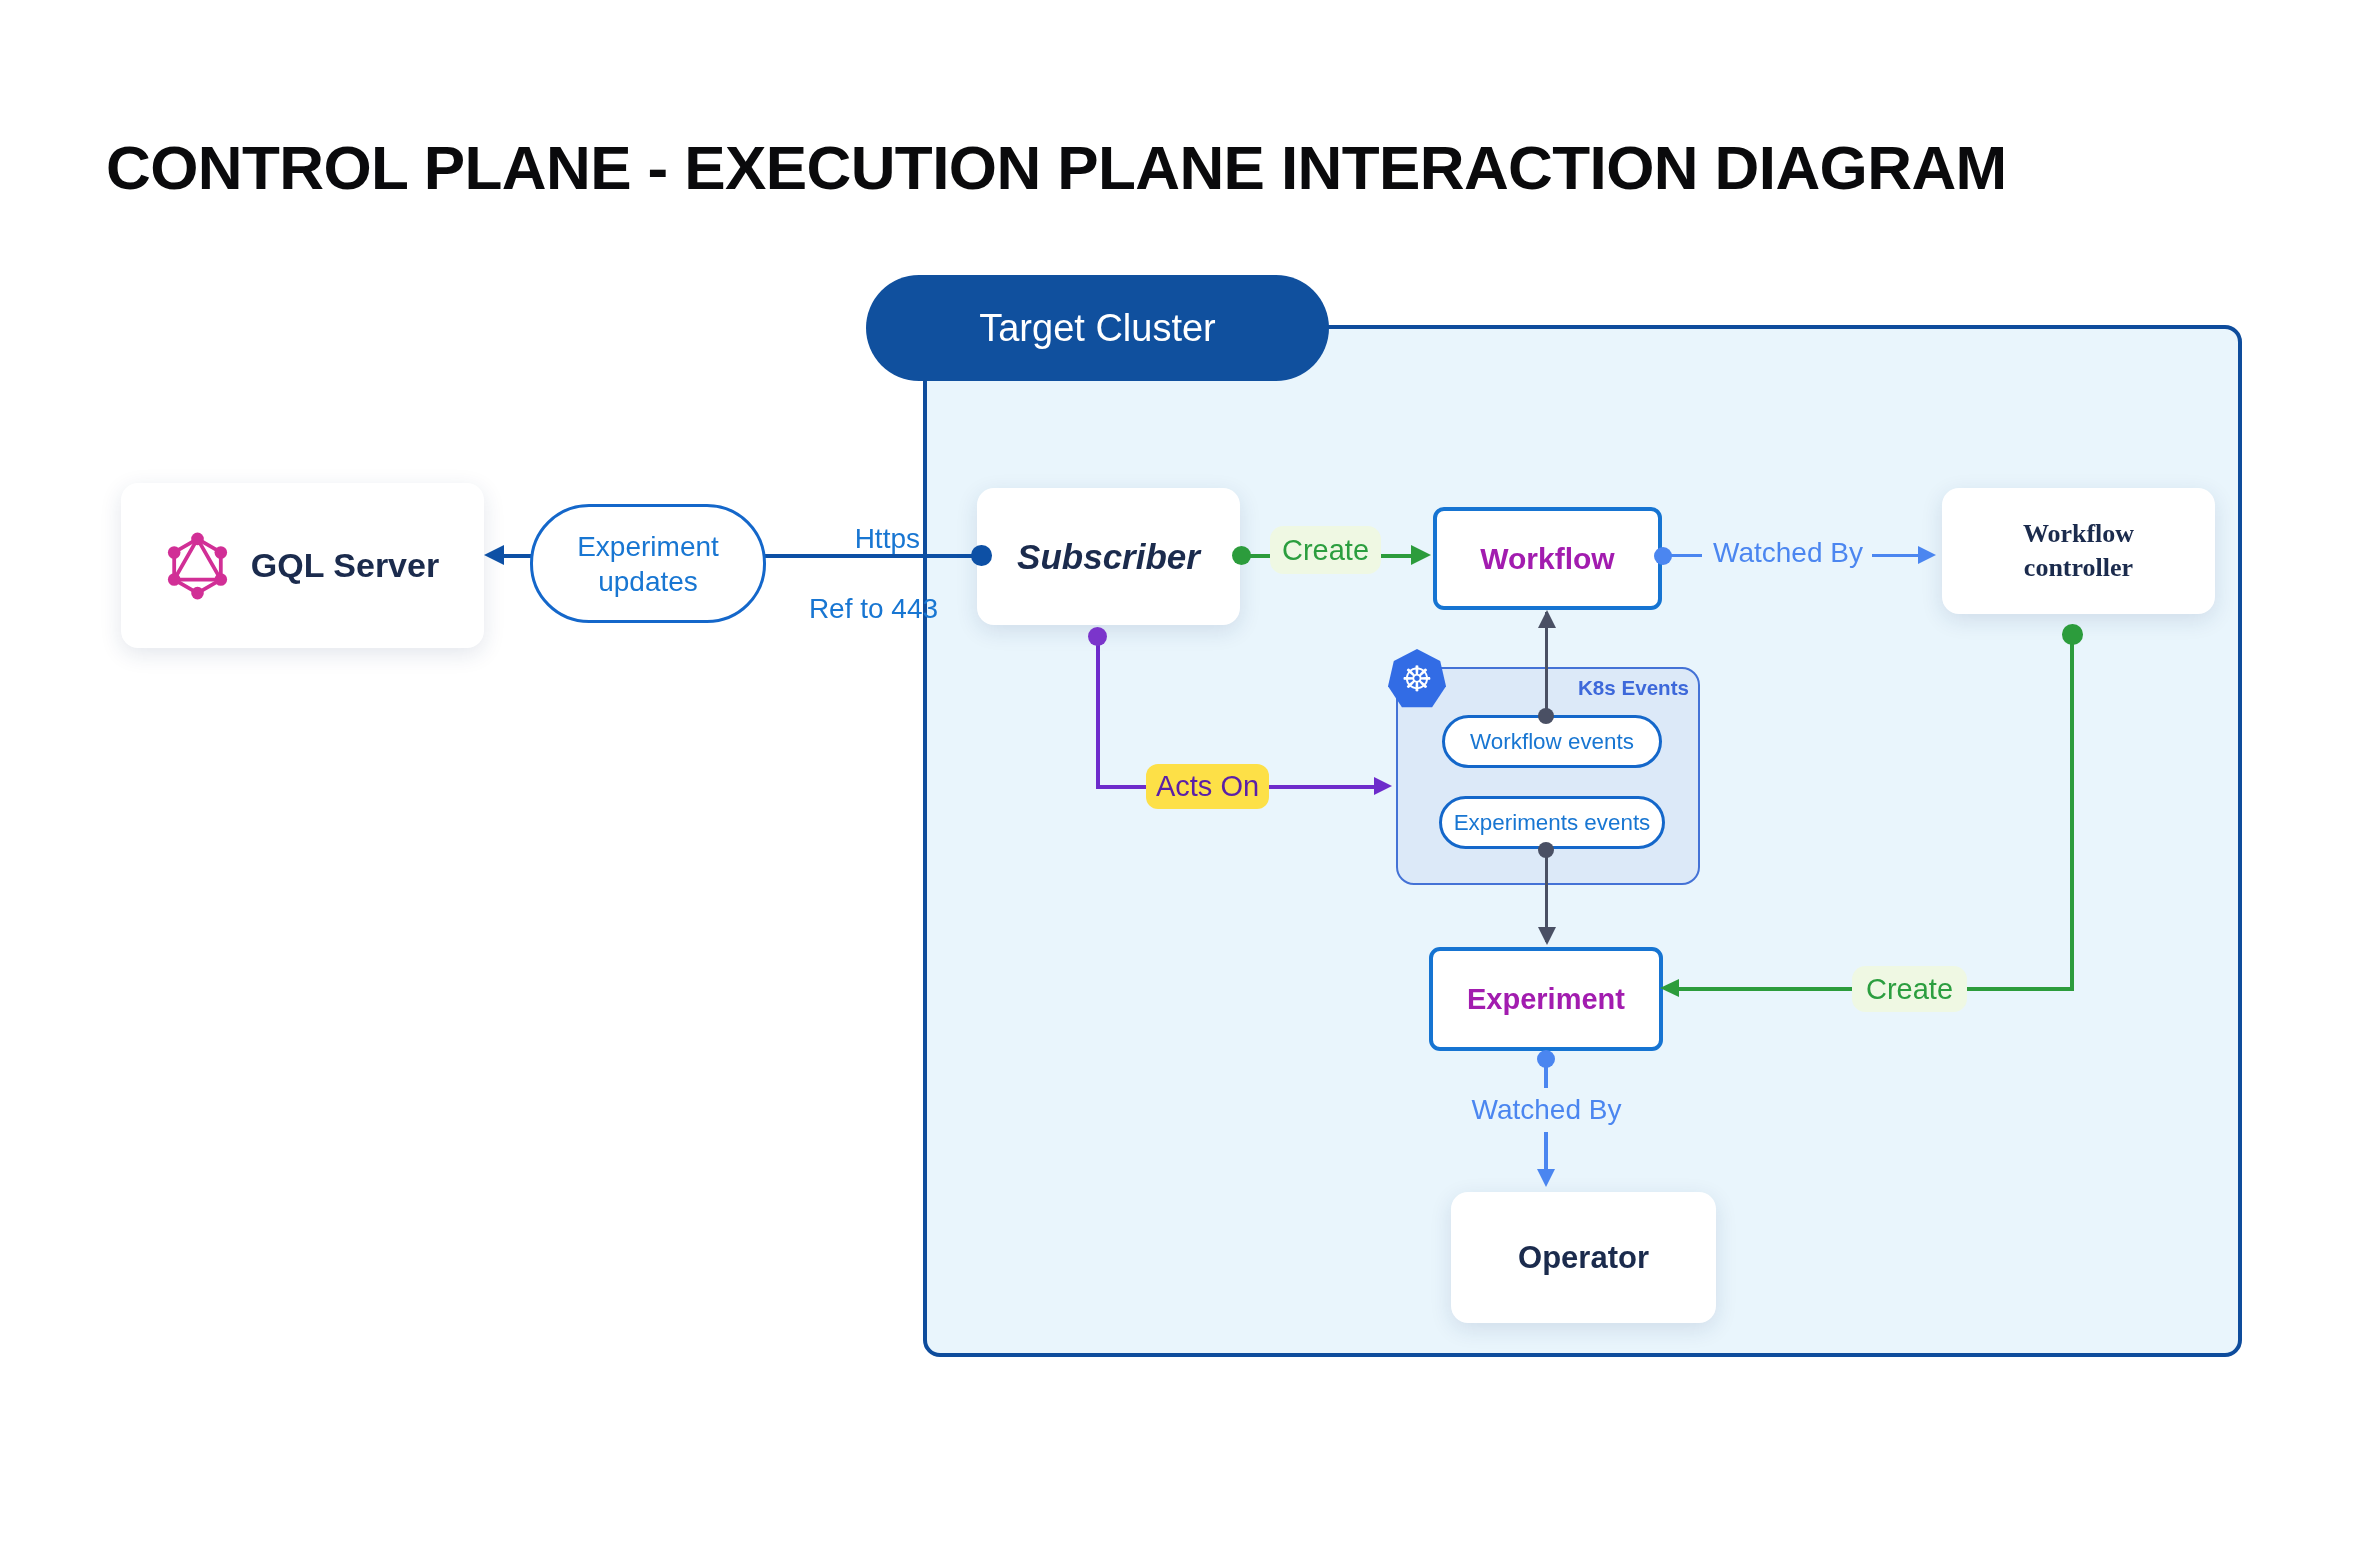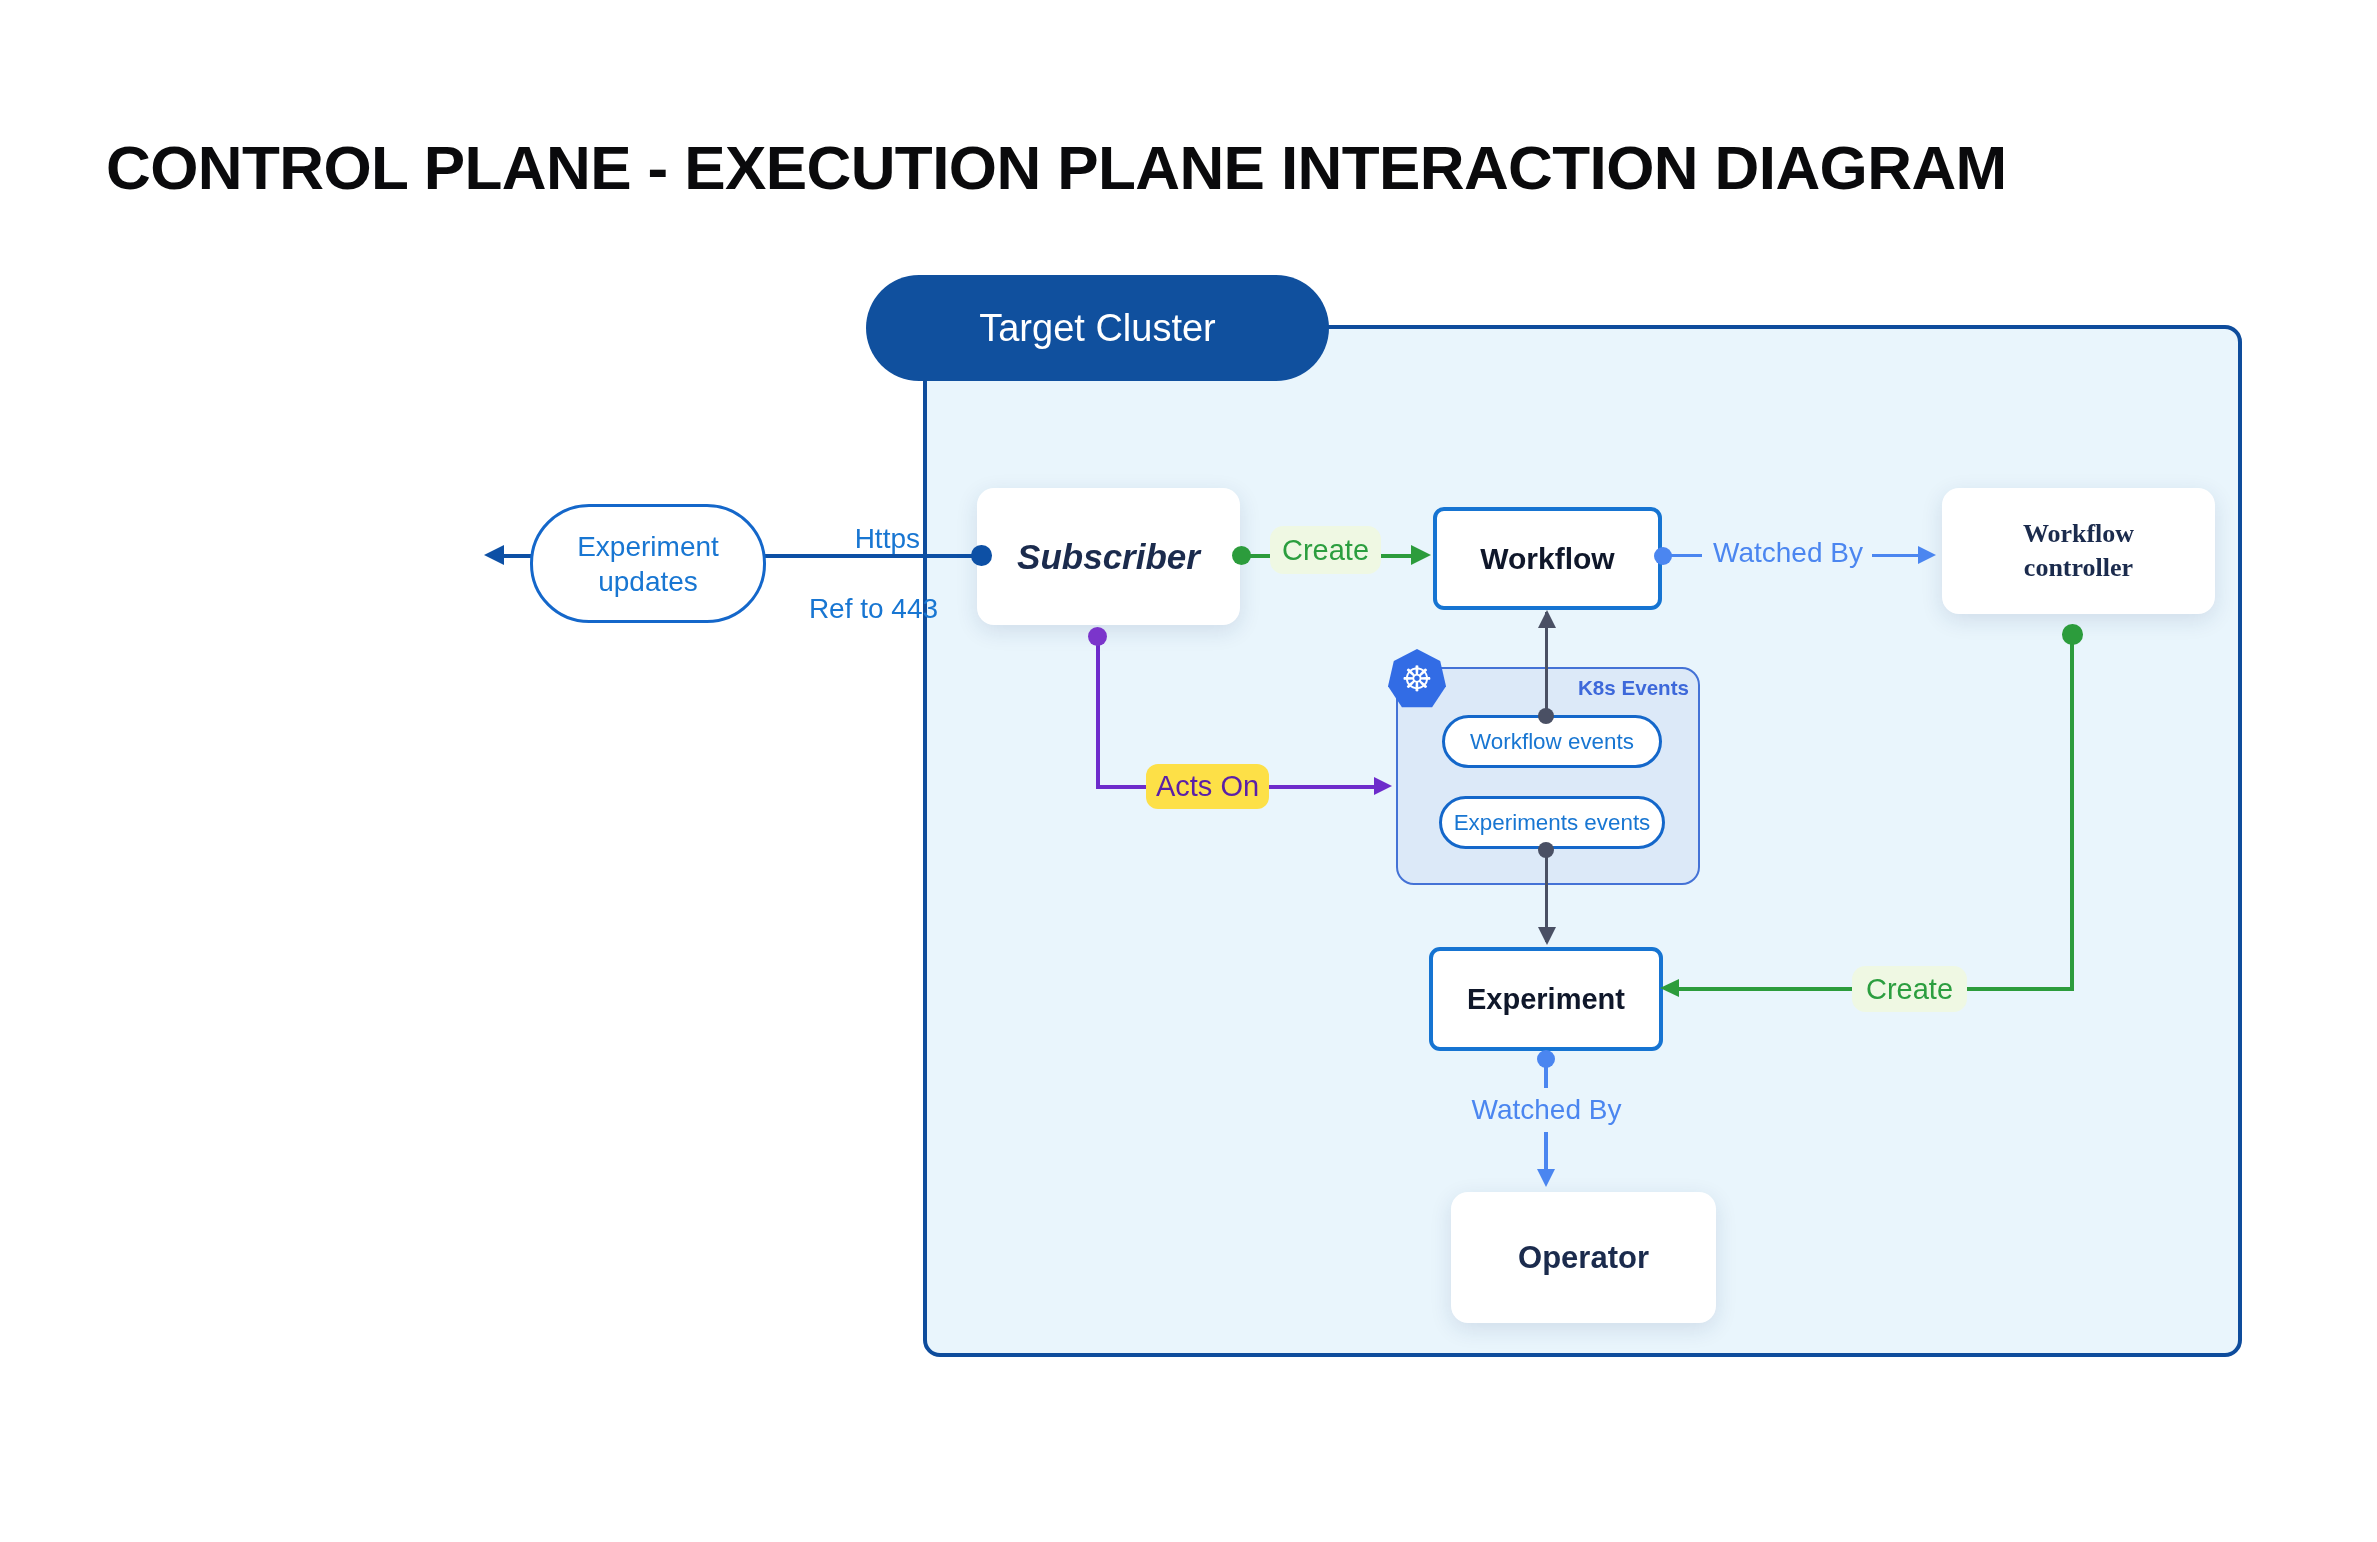--- a/index.html
+++ b/index.html
@@ -25,21 +25,21 @@
   .card{
     position:absolute;background:#ffffff;border-radius:17px;z-index:4;
     box-shadow:0 6px 22px rgba(21,52,102,0.12);
     display:flex;align-items:center;justify-content:center;text-align:center;
     color:#1B2B4D;font-weight:700;box-sizing:border-box;
   }
   
   .bbox{
     position:absolute;background:#ffffff;border:4.2px solid #1674D2;border-radius:11px;z-index:4;
     display:flex;align-items:center;justify-content:center;text-align:center;
-    color:#0f172a;font-weight:700;box-sizing:border-box;
+    color:#a21caf;font-weight:700;box-sizing:border-box;
   }
   
   .opill{
     position:absolute;background:#ffffff;border:3.6px solid #1467CA;border-radius:59px;z-index:4;
     display:flex;align-items:center;justify-content:center;text-align:center;
     color:#1876D2;font-weight:500;box-sizing:border-box;
   }
   .k8sbox{
     position:absolute;left:1396px;top:667px;width:304px;height:218px;
     background:#DCE9F8;border:2.4px solid #4472D6;border-radius:18px;box-sizing:border-box;z-index:2;
@@ -105,20 +105,39 @@
 
   <div class="dot" style="left:2062px;top:624px;width:20.6px;height:20.6px;background:#2C9C3C;"></div>
   <div class="vline" style="left:2070px;top:635px;width:4.2px;height:355px;background:#2C9C3C;"></div>
   <div class="hline" style="left:1677px;top:987px;width:397px;height:4.2px;background:#2C9C3C;"></div>
   <div class="arr" style="left:1660px;top:979px;border-top:9.7px solid transparent;border-bottom:9.7px solid transparent;border-right:19.4px solid #2C9C3C;"></div>
 
   <div class="dot" style="left:1537px;top:1050px;width:18px;height:18px;background:#4B86F0;"></div>
   <div class="vline" style="left:1544px;top:1059px;width:3.6px;height:113px;background:#4B86F0;"></div>
   <div class="arr" style="left:1537px;top:1169px;border-left:9px solid transparent;border-right:9px solid transparent;border-top:18px solid #4B86F0;"></div>
 
+  <div class="card" style="left:121px;top:483px;width:363px;height:165px;font-size:34px;">
+    <div class="gql-card-inner">
+      <svg width="63" height="68" viewBox="0 0 100 100">
+        <g stroke="#D12F96" stroke-width="6" fill="none">
+          <polygon points="50,7 87,28.5 87,71.5 50,93 13,71.5 13,28.5"></polygon>
+          <polygon points="50,7 87,71.5 13,71.5"></polygon>
+        </g>
+        <g fill="#D12F96">
+          <circle cx="50" cy="7" r="10"></circle>
+            <circle cx="87" cy="28.5" r="10"></circle>
+          <circle cx="87" cy="71.5" r="10"></circle>
+            <circle cx="50" cy="93" r="10"></circle>
+          <circle cx="13" cy="71.5" r="10"></circle>
+            <circle cx="13" cy="28.5" r="10"></circle>
+        </g>
+      </svg>
+      <span>GQL Server</span>
+    </div>
+  </div>
 
   <div class="opill" style="left:530px;top:504px;width:236px;height:119px;font-size:28px;line-height:1.25;">
     <span style="width:163px;">Experiment updates</span>
   </div>
 
   <div class="lbl" style="left:805px;top:523px;width:115px;text-align:right;font-size:28px;color:#1876D2;">Https</div>
   <div class="lbl" style="left:786px;top:593px;width:175px;text-align:center;font-size:28px;color:#1876D2;">Ref to 443</div>
 
   <div class="card" style="left:977px;top:488px;width:263px;height:137px;font-size:35px;font-style:italic;">
     <span>Subscriber</span>

